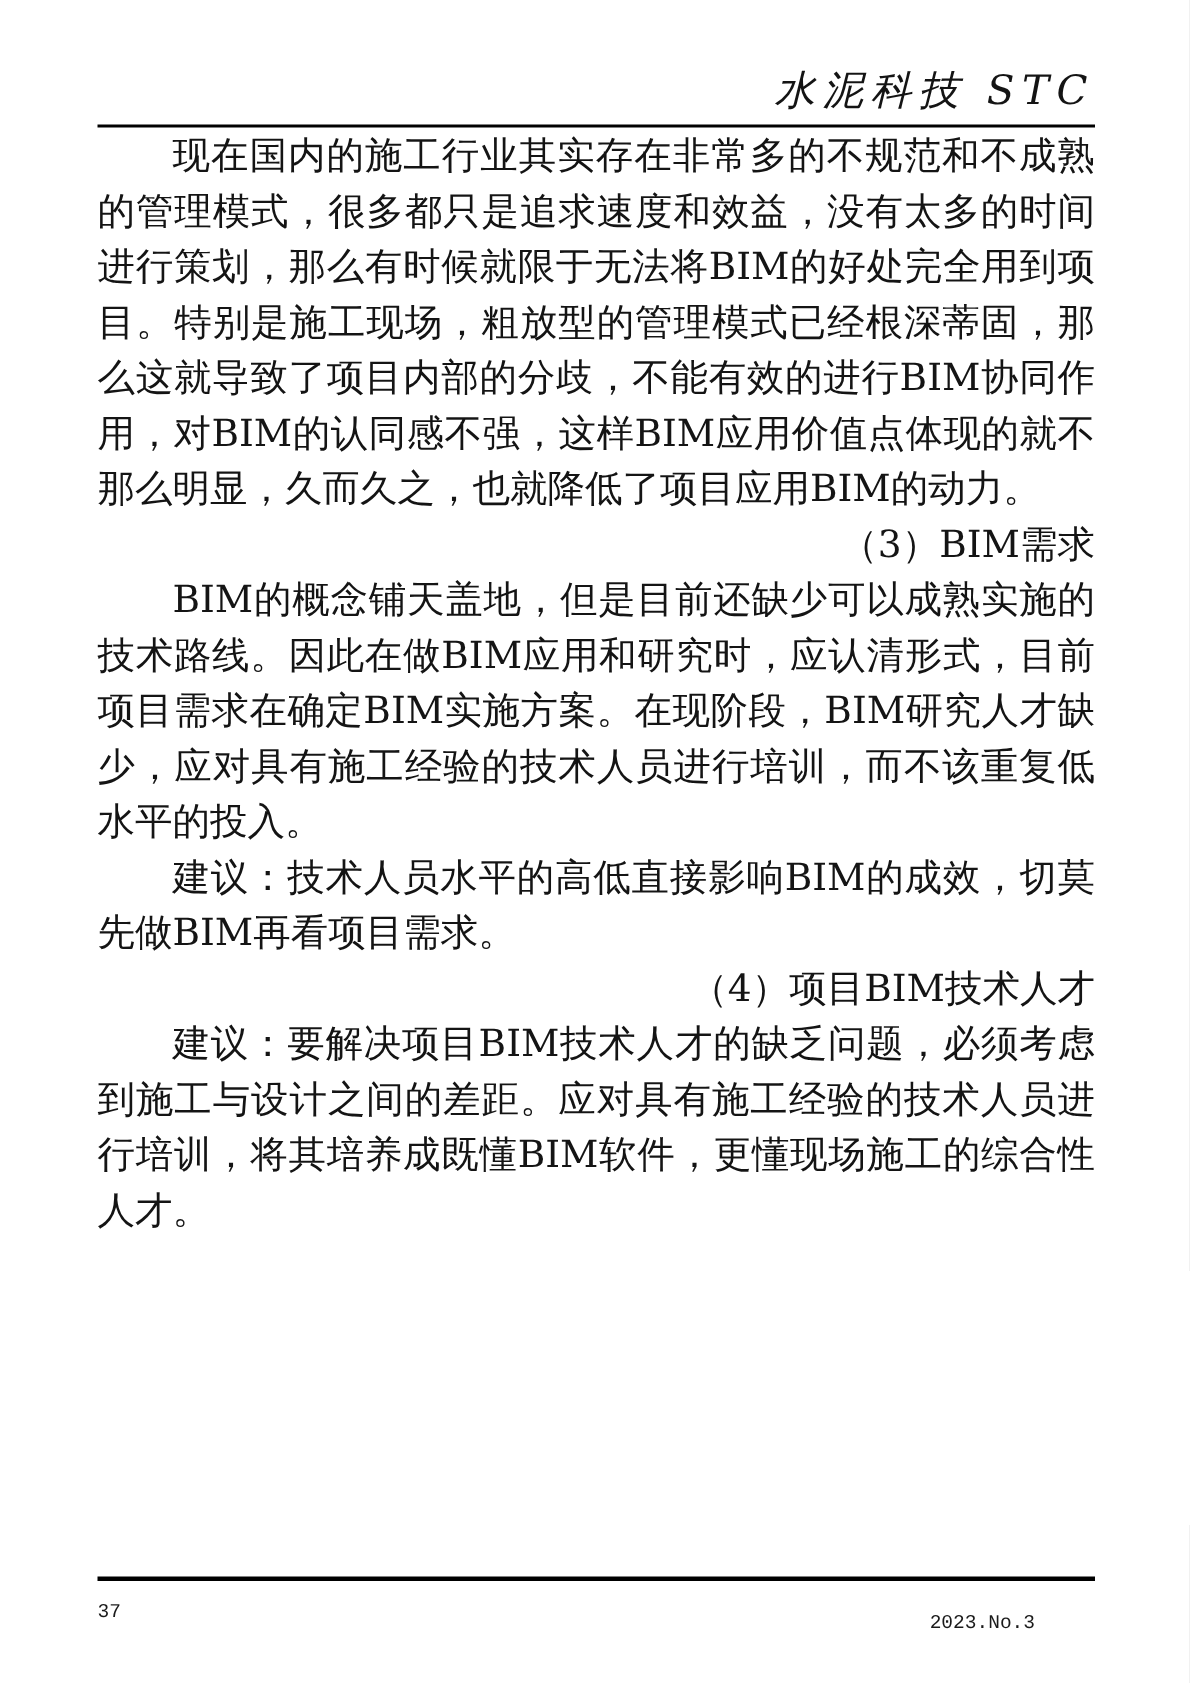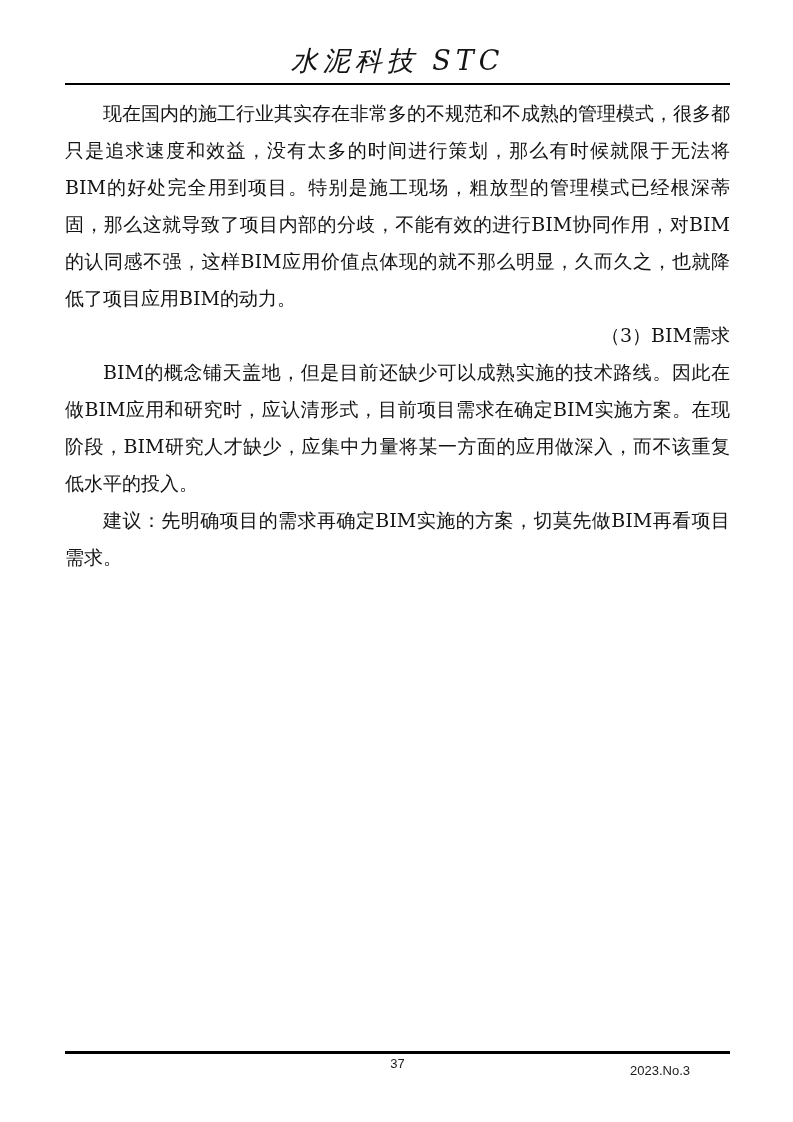--- a/index.html
+++ b/index.html
@@ -19,25 +19,26 @@
     padding-top: 38px;
     border-bottom: 2px solid #000000;
     text-align: center;
   }
   .journal-title {
     font-size: 27px;
     line-height: 45px;
     font-style: italic;
     letter-spacing: 5px;
     white-space: nowrap;
+    text-align: right;
   }
   .body-text {
     margin: 0 63px 0 65px;
-    padding-top: 10px;
-    font-size: 19px;
+    padding-top: 0;
+    font-size: 25px;
     line-height: 37px;
     text-align: justify;
     text-justify: inter-ideograph;
   }
   .body-text p {
     margin: 0;
     text-indent: 2em;
   }
   .body-text p.heading {
     text-align: right;
@@ -47,43 +48,46 @@
     left: 65px;
     right: 63px;
     top: 1051px;
     border-top: 3px solid #000000;
     font-family: "Liberation Sans", sans-serif;
     font-size: 13px;
     color: #1a1a1a;
   }
   .footer-row {
     position: relative;
-    padding-top: 2px;
-    text-align: center;
+    padding-top: 13px;
+    text-align: left;
+    font-family: Liberation Mono, monospace;
   }
   .issue-number {
     position: absolute;
     right: 40px;
-    top: 9px;
+    top: 20px;
   }
 </style>
 </head>
 <body>
 
 <div class="page">
 
   <div class="header">
     <div class="journal-title">水泥科技 STC</div>
   </div>
 
   <div class="body-text">
     <p>现在国内的施工行业其实存在非常多的不规范和不成熟的管理模式，很多都只是追求速度和效益，没有太多的时间进行策划，那么有时候就限于无法将BIM的好处完全用到项目。特别是施工现场，粗放型的管理模式已经根深蒂固，那么这就导致了项目内部的分歧，不能有效的进行BIM协同作用，对BIM的认同感不强，这样BIM应用价值点体现的就不那么明显，久而久之，也就降低了项目应用BIM的动力。</p>
     <p class="heading">（3）BIM需求</p>
-    <p>BIM的概念铺天盖地，但是目前还缺少可以成熟实施的技术路线。因此在做BIM应用和研究时，应认清形式，目前项目需求在确定BIM实施方案。在现阶段，BIM研究人才缺少，应集中力量将某一方面的应用做深入，而不该重复低水平的投入。</p>
-    <p>建议：先明确项目的需求再确定BIM实施的方案，切莫先做BIM再看项目需求。</p>
+    <p>BIM的概念铺天盖地，但是目前还缺少可以成熟实施的技术路线。因此在做BIM应用和研究时，应认清形式，目前项目需求在确定BIM实施方案。在现阶段，BIM研究人才缺少，应对具有施工经验的技术人员进行培训，而不该重复低水平的投入。</p>
+    <p>建议：技术人员水平的高低直接影响BIM的成效，切莫先做BIM再看项目需求。</p>
+    <p class="heading">（4）项目BIM技术人才</p>
+    <p>建议：要解决项目BIM技术人才的缺乏问题，必须考虑到施工与设计之间的差距。应对具有施工经验的技术人员进行培训，将其培养成既懂BIM软件，更懂现场施工的综合性人才。</p>
   </div>
 
   <div class="footer">
     <div class="footer-row">
       <span class="page-number">37</span>
       <span class="issue-number">2023.No.3</span>
     </div>
   </div>
 
 </div>

